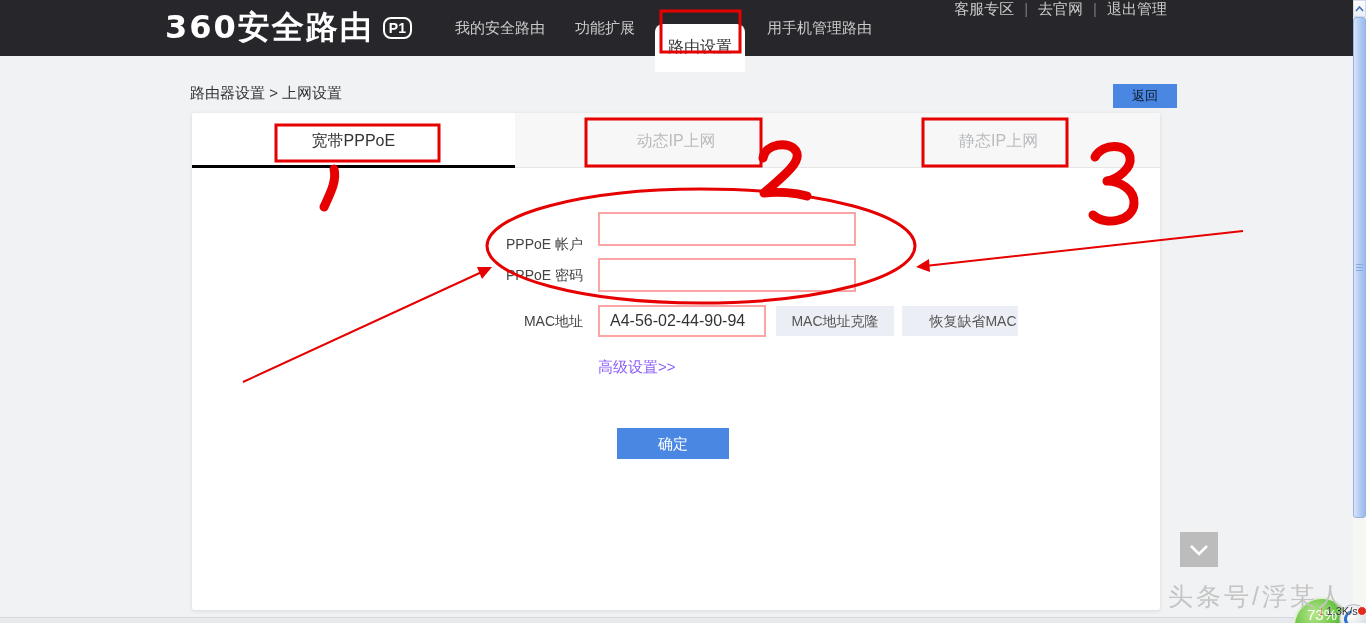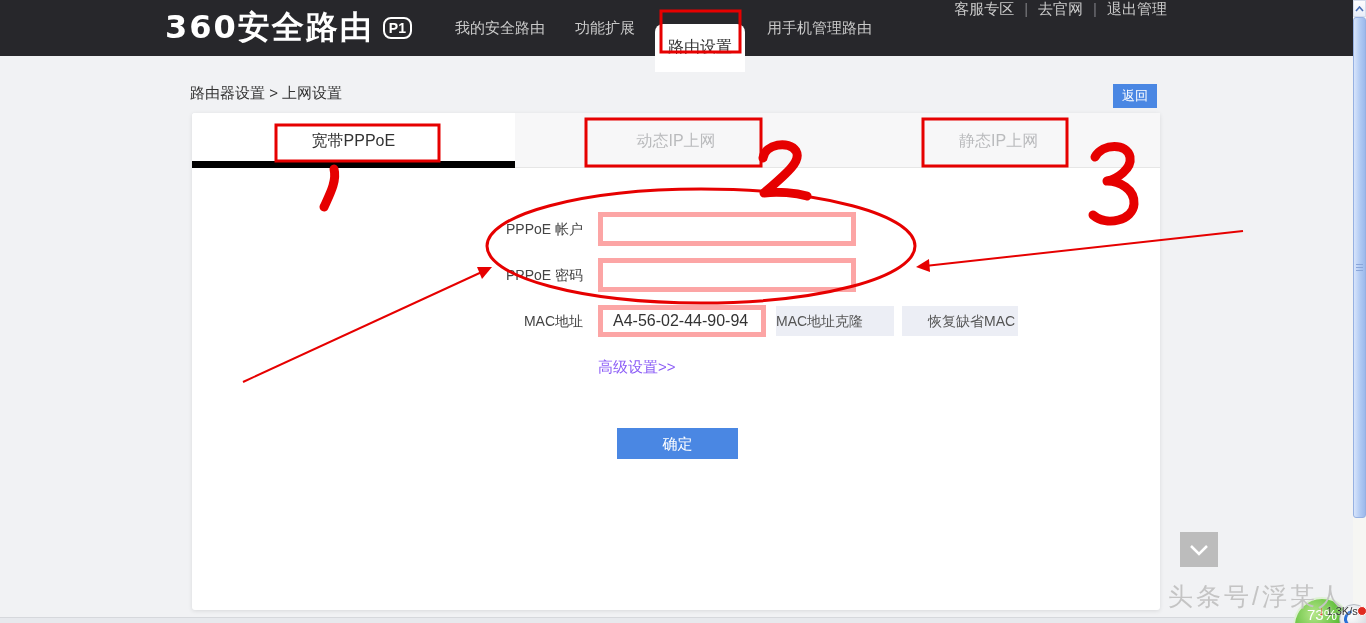--- a/index.html
+++ b/index.html
@@ -13,42 +13,42 @@
   .logo-badge { margin-left:9px; color:#fff; border:2px solid #fff; border-radius:8px; font-size:14px; line-height:18px; padding:0 4px; font-weight:bold; }
   .nav-item { position:absolute; top:0; height:67px; line-height:56px; color:#c9c9c9; font-size:15px; cursor:pointer; }
   .nav-my { left:455px; } .nav-ext { left:575px; } .nav-phone { left:767px; }
   .nav-active-tab { position:absolute; left:655px; top:8px; width:90px; height:48px; background:#fff; border-radius:8px 8px 0 0; text-align:center; line-height:46px; color:#333; font-size:16px; cursor:pointer;margin-top:16px; }
   .header-links { position:absolute; right:199px; top:0; height:56px; display:flex; align-items:flex-start; color:#c9c9c9; font-size:15px; }
   .header-links .sep { color:#77777c; margin:0 10px; }
   .header-links span { cursor:pointer; }
 
   
   .breadcrumb { position:absolute; left:190px; top:84px; font-size:15px; color:#333; z-index:2; }
-  .back-btn { position:absolute; left:1113px; top:84px; width:44px; height:24px; background:#4a87e3; color:#ffffff; font-size:13px; text-align:center; line-height:24px; cursor:pointer; z-index:2; }
+  .back-btn { position:absolute; left:1113px; top:84px; width:64px; height:24px; background:#4a87e3; color:#0f172a; font-size:13px; text-align:center; line-height:24px; cursor:pointer; z-index:2; }
 
   
   .card { position:absolute; left:192px; top:113px; width:968px; height:497px; background:#fff; border-radius:3px; box-shadow:0 1px 4px rgba(0,0,0,0.10); z-index:2; }
   .tabrow { position:absolute; left:0; top:0; width:968px; height:55px; display:flex; }
   .tab { flex:1; text-align:center; line-height:55px; font-size:16px; cursor:pointer; }
-  .tab.active { background:#fff; color:#333; border-bottom:7px solid #000000; border-radius:3px 0 0 0; }
+  .tab.active { background:#fff; color:#333; border-bottom:3px solid #000000; border-radius:3px 0 0 0; }
   .tab.inactive { background:#f7f7f8; color:#babbbd; border-bottom:1px solid #e6e6e6; }
 
   .form-label { position:absolute; width:125px; text-align:right; font-size:14px; color:#444; }
-  .txt-input { position:absolute; border:5px solid #fca5a5; background:#fff; font-size:16px; color:#333; padding:0 10px; font-family:"Liberation Sans",sans-serif; outline:none; }
+  .txt-input { position:absolute; border:2px solid #fca5a5; background:#fff; font-size:16px; color:#333; padding:0 10px; font-family:"Liberation Sans",sans-serif; outline:none; }
   .in-account { left:406px; top:99px; width:258px; height:34px; }
   .in-password { left:406px; top:145px; width:258px; height:34px; }
   .in-mac { left:406px; top:192px; width:168px; height:32px; }
-  .lb-account { left:266px; top:108px; }
+  .lb-account { left:266px; top:123px; }
   .lb-password { left:266px; top:154px; }
   .lb-mac { left:266px; top:200px; }
-  .gray-btn { position:absolute; top:193px; height:30px; background:#eceef5; color:#555; font-size:14px; text-align:left; line-height:30px; cursor:pointer; }
+  .gray-btn { position:absolute; top:193px; height:30px; background:#eceef5; color:#555; font-size:14px; text-align:center; line-height:30px; cursor:pointer; }
   .btn-clone { left:584px; width:118px; }
   .btn-restore { left:710px; width:116px;padding-left:26px; }
   .adv-link { position:absolute; left:406px; top:245px; font-size:15px; color:#8b5cf6; cursor:pointer; }
-  .submit-btn { position:absolute; left:425px; top:315px; width:121px; height:31px; background:#4a87e3; color:#fff; font-size:15px; text-align:center; line-height:31px; cursor:pointer; }
+  .submit-btn { position:absolute; left:425px; top:315px; width:112px; height:31px; background:#4a87e3; color:#fff; font-size:15px; text-align:center; line-height:31px; cursor:pointer; }
 
   
   .chevron-btn { position:absolute; left:1180px; top:532px; width:38px; height:35px; background:#bcbcbc; z-index:5; cursor:pointer; display:flex; align-items:center; justify-content:center; }
 
   
   .scrollbar { position:absolute; right:0; top:0; width:13px; height:623px; background:#f6f6f3; z-index:40; }
   .sb-up { position:absolute; top:0; left:0; width:13px; height:17px; background:linear-gradient(#fdfdfe,#e8eef9); border:1px solid #d4dcec; display:flex; align-items:center; justify-content:center; cursor:pointer; }
   .sb-thumb { position:absolute; top:17px; left:0; width:13px; height:501px; background:linear-gradient(90deg,#d7e4fb,#aec8f2 60%,#9cb9ec); border:1px solid #96b1e2; border-radius:3px; cursor:pointer; }
   .sb-grip { position:absolute; left:2px; top:246px; width:7px; }
   .sb-grip div { height:1px; background:#8aa6da; margin-bottom:2px; }

